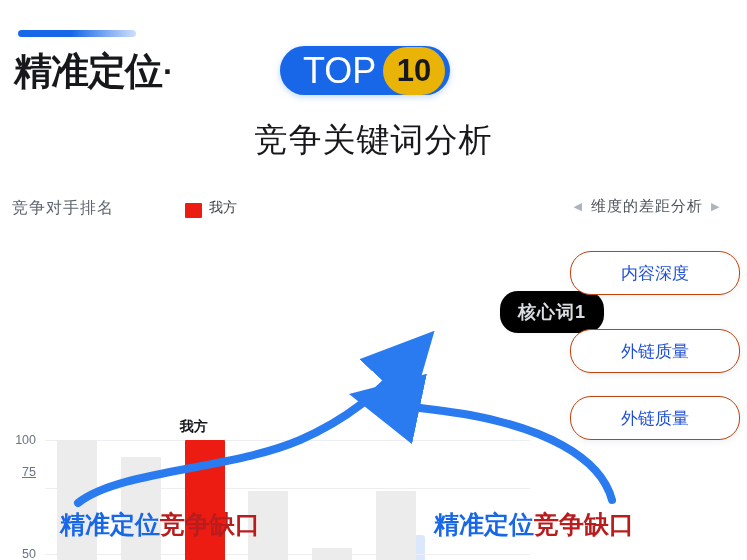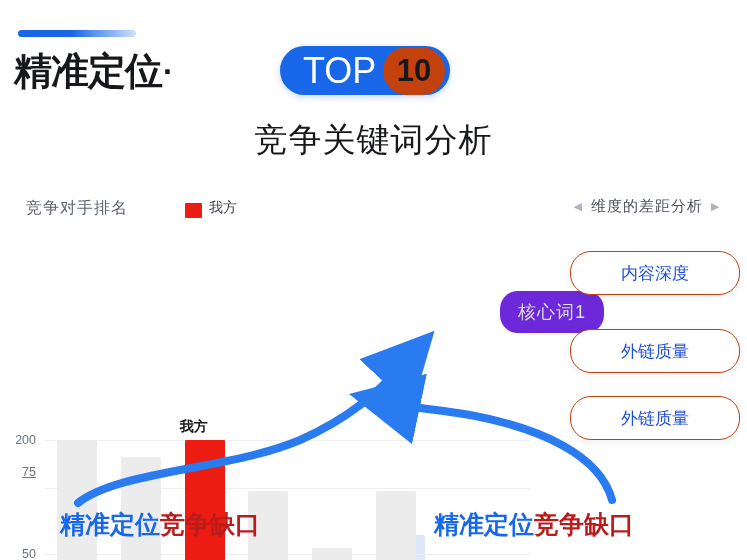--- a/index.html
+++ b/index.html
@@ -37,37 +37,37 @@
     box-shadow:0 2px 6px rgba(23,103,232,.25);
   }
   #top-label{
     position:absolute;left:303px;top:48px;height:46px;
     display:flex;align-items:center;
     font-size:36px;font-weight:normal;color:#ffffff;letter-spacing:0px;
     z-index:3;
   }
   #top-circle{
     position:absolute;left:383px;top:47px;width:62px;height:48px;
-    border-radius:26px;background:#c2410c;
+    border-radius:26px;background:#eab308;
     display:flex;align-items:center;justify-content:center;
     font-size:31px;font-weight:bold;color:#16181c;
     z-index:4;
   }
   
   #subtitle{
     position:absolute;left:0;top:118px;width:747px;
     text-align:center;
     font-size:33px;font-weight:normal;color:#16181c;letter-spacing:1px;
   }
   
   #chart-panel{
     position:absolute;left:0;top:185px;width:540px;height:300px;
   }
   #legend-title{
-    position:absolute;left:26px;top:198px;
+    position:absolute;left:12px;top:198px;
     font-size:16px;color:#5d636e;letter-spacing:1px;
   }
   #legend-swatch{
     position:absolute;left:185px;top:203px;width:17px;height:15px;background:#ec1c13;border-radius:1px;
   }
   #legend-text{
     position:absolute;left:209px;top:199px;font-size:14px;color:#3b4048;
   }
   
   #plot{
@@ -84,22 +84,22 @@
   .bar{
     position:absolute;bottom:0;width:40px;background:#ececec;border-radius:1px;
   }
   .bar.mine{background:#ec1c13;}
   .bar-label-mine{
     position:absolute;font-size:14px;font-weight:bold;color:#16181c;white-space:nowrap;
   }
   
   #watermark{
     position:absolute;left:500px;top:291px;
-    padding:9px 18px;border-radius:18px;background:#6d28d9;
-    color:#dadde1;font-size:18px;font-weight:normal;letter-spacing:1px;
+    padding:9px 18px;border-radius:18px;background:#000000;
+    color:#dadde1;font-size:18px;font-weight:bold;letter-spacing:1px;
     box-shadow:0 1px 4px rgba(0,0,0,.04);
   }
   
   #ghost-box{
     position:absolute;left:379px;top:350px;width:46px;height:32px;
     background:#dbe8fb;border-radius:3px;
   }
   
   #dim-header{
     position:absolute;left:552px;top:197px;width:190px;
@@ -152,21 +152,21 @@
   <div id="ghost-box"></div>
   <div id="plot">
     <div id="grid">
         <div class="gridline" style="top: 114px;"></div>
         <div class="gridline" style="top: 47.5px;"></div>
         <div class="gridline" style="top: 0px;"></div>
       </div>
     <div id="yticks">
         <div class="ytick" style="top: 114px;">50</div>
         <div class="ytick" style="top: 32px; text-decoration: underline;">75</div>
-        <div class="ytick" style="top: 0px;">200</div>
+        <div class="ytick" style="top: 0px;">100</div>
       </div>
     <div id="bars">
         <div class="bar" style="left: 12px; height: 190px;"></div>
         <div class="bar" style="left: 75.8158px; height: 172.9px;"></div>
         <div class="bar mine" style="left: 139.632px; height: 190px;"></div>
         <div class="bar-label-mine" style="left: 134.632px; top: -22px;">我方</div>
         <div class="bar" style="left: 203.447px; height: 138.7px;"></div>
         <div class="bar" style="left: 267.263px; height: 81.7px;"></div>
         <div class="bar" style="left: 331.079px; height: 138.7px;"></div>
       </div>

